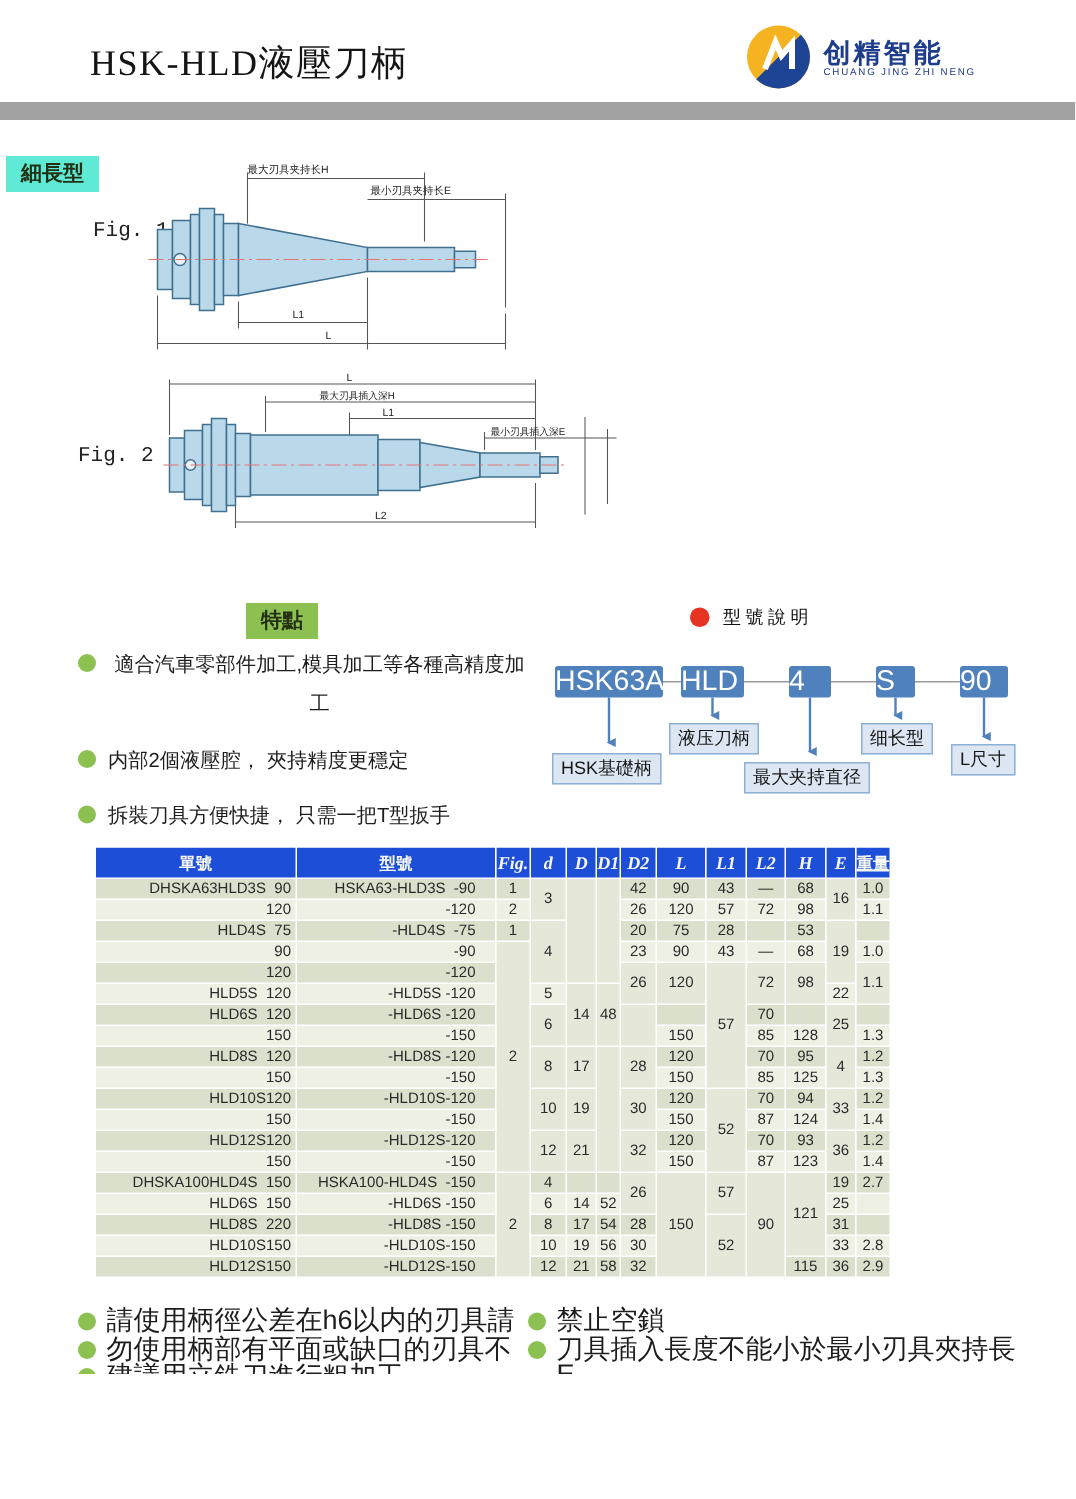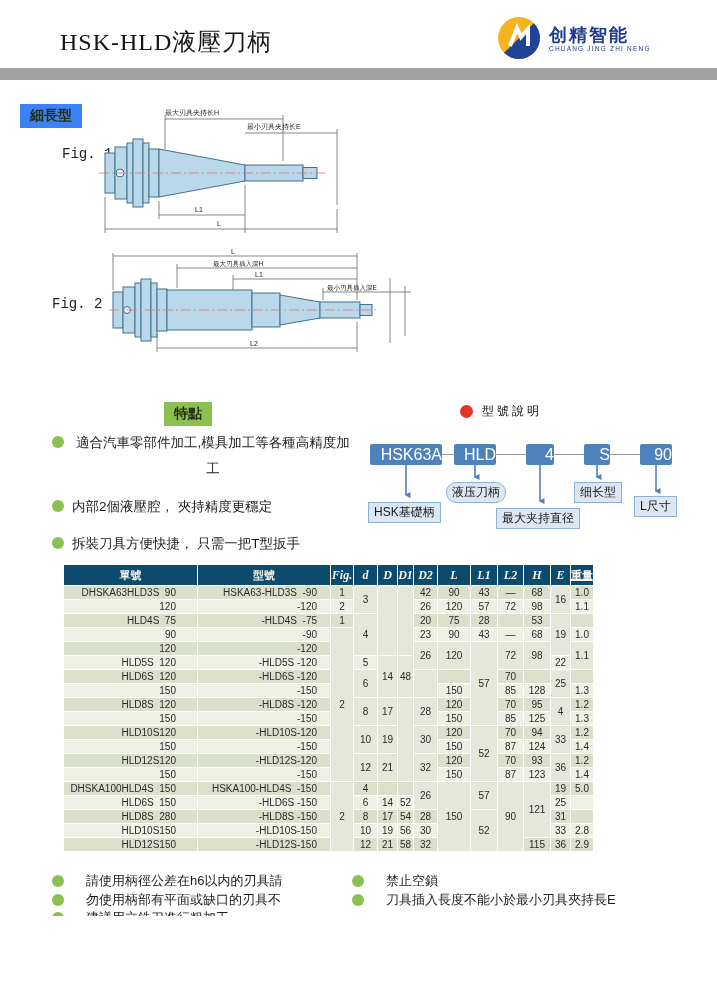--- a/index.html
+++ b/index.html
@@ -7,54 +7,54 @@
         font-family:"Liberation Sans",sans-serif;color:#222;}
   
   .title{position:absolute;left:60px;top:26px;font-family:"Liberation Serif",serif;
          font-size:24px;font-weight:500;letter-spacing:1px;color:#151515;}
   .graybar{position:absolute;left:0;top:68px;width:717px;height:12px;background:#a2a2a2;}
   .logo{position:absolute;left:497px;top:16px;display:flex;align-items:center;gap:8px;}
   .logo-text .cn{font-size:18px;font-weight:bold;color:#1e3c8c;letter-spacing:2px;line-height:20px;}
   .logo-text .en{font-size:6.5px;color:#1e3c8c;letter-spacing:1.2px;}
   
   .pill{position:absolute;font-size:14px;font-weight:bold;color:#243014;padding:3px 10px;}
-  .pill.slim{left:20px;top:104px;background:#3b82f6;}
+  .pill.slim{left:4px;top:104px;background:#5eead4;}
   .pill.feat{left:164px;top:402px;background:#8cc152;}
   .figcap{position:absolute;font-family:"Liberation Mono",monospace;font-size:14px;color:#222;}
   
   .features{position:absolute;left:52px;top:430px;width:302px;text-align:center;}
   .feat-item{display:flex;gap:8px;margin-bottom:11px;font-size:13.5px;line-height:1.95;color:#1d1d1d;}
   .dot{flex:0 0 12px;width:12px;height:12px;border-radius:50%;background:#8cc152;margin-top:6px;}
   
   .legend-title{position:absolute;left:460px;top:403px;display:flex;align-items:center;gap:9px;
                 font-size:12px;letter-spacing:3px;color:#111;}
   .reddot{width:13px;height:13px;border-radius:50%;background:#e63322;}
   .legend{position:absolute;left:368px;top:440px;width:332px;height:100px;}
-  .lg-box{position:absolute;top:4px;height:21px;line-height:21px;text-align:right;
-          background:#4f81bd;color:#fff;font-size:16px;border-radius:2px;z-index:2;}
+  .lg-box{position:absolute;top:4px;height:21px;line-height:21px;text-align:left;
+          background:#4f81bd;color:#fff;font-size:19px;border-radius:2px;z-index:2;}
   .lg-line{position:absolute;left:4px;top:14px;width:300px;height:1px;background:#9a9a9a;z-index:1;}
   .lg-label{position:absolute;background:#dde7f3;border:1px solid #8fb0d5;font-size:12px;
             padding:1px 5px;color:#161616;white-space:nowrap;z-index:2;}
   .lg-arrows{position:absolute;left:0;top:0;z-index:1;}
   
   .spec{position:absolute;left:63px;top:564px;border-collapse:collapse;table-layout:fixed;width:530px;}
-  .spec th{background:#0c4a6e;color:#f7f8ef;font-size:11px;font-weight:bold;height:20px;
+  .spec th{background:#1d4ed8;color:#f7f8ef;font-size:11px;font-weight:bold;height:20px;
            border:1px solid #fff;padding:0;}
   .spec th.h-it{font-family:"Liberation Serif",serif;font-style:italic;font-size:12px;}
   .spec th.h-wt{text-decoration:underline;margin-top:36px;}
   .spec td{font-size:10px;height:13px;padding:0;text-align:center;border:1px solid #fff;
            white-space:pre;color:#2a2a2a;}
   .spec tbody tr:nth-child(odd) td{background:#dbe0cd;}
   .spec tbody tr:nth-child(even) td{background:#eef0e4;}
   .spec td.merged{background:#e5e8d9 !important;}
-  .spec td.col0{text-align:right;padding-right:21px;}
+  .spec td.col0{text-align:right;padding-right:3px;}
   .spec td.col1{text-align:right;padding-right:13px;}
   
   .notes-col{position:absolute;top:872px;}
-  .note-line{display:flex;gap:22px;font-size:13px;line-height:17.5px;color:#1d1d1d;margin-bottom:1px;}
+  .note-line{display:flex;gap:7px;font-size:18px;line-height:17.5px;color:#1d1d1d;margin-bottom:1px;}
   .note-line .dot{margin-top:3px;}
   .bluebar{position:absolute;left:0;top:946px;width:717px;height:12px;background:#3c6cb4;}
   .figsvg{position:absolute;}
   svg text{font-family:"Liberation Sans",sans-serif;}
 </style>
 </head>
 <body>
 
 <div id="page">
 
@@ -183,21 +183,21 @@
         <line x1="229" y1="25" x2="229" y2="37" marker-end="url(#ah)"></line>
         <line x1="288" y1="25" x2="288" y2="51" marker-end="url(#ah)"></line>
       </g>
     </svg>
     <div class="lg-box" style="left:2px;width:72px;">HSK63A</div>
     <div class="lg-box" style="left:86px;width:42px;">HLD</div>
     <div class="lg-box" style="left:158px;width:28px;">4</div>
     <div class="lg-box" style="left:216px;width:26px;">S</div>
     <div class="lg-box" style="left:272px;width:32px;">90</div>
     <div class="lg-label" style="left:0px;top:62px;">HSK基礎柄</div>
-    <div class="lg-label" style="left:78px;top:42px;border-radius:10px;">液压刀柄</div>
+    <div class="lg-label" style="left:78px;top:42px;">液压刀柄</div>
     <div class="lg-label" style="left:128px;top:68px;">最大夹持直径</div>
     <div class="lg-label" style="left:206px;top:42px;">细长型</div>
     <div class="lg-label" style="left:266px;top:56px;">L尺寸</div>
   </div>
 
   <table class="spec" id="spec-table">
     <colgroup>
       <col style="width:134px">
         <col style="width:133px">
         <col style="width:23px">
@@ -385,33 +385,33 @@
           <td rowspan="5" class="merged col2">2</td>
           <td class="col3">4</td>
           <td class="col4"></td>
           <td class="col5"></td>
           <td rowspan="2" class="merged col6">26</td>
           <td rowspan="5" class="merged col7">150</td>
           <td rowspan="2" class="merged col8">57</td>
           <td rowspan="5" class="merged col9">90</td>
           <td rowspan="4" class="merged col10">121</td>
           <td class="col11">19</td>
-          <td class="col12">5.0</td>
+          <td class="col12">2.7</td>
         </tr>
         <tr>
           <td class="col0">HLD6S  150</td>
           <td class="col1">-HLD6S -150</td>
           <td class="col3">6</td>
           <td class="col4">14</td>
           <td class="col5">52</td>
           <td class="col11">25</td>
           <td class="col12"></td>
         </tr>
         <tr>
-          <td class="col0">HLD8S  280</td>
+          <td class="col0">HLD8S  220</td>
           <td class="col1">-HLD8S -150</td>
           <td class="col3">8</td>
           <td class="col4">17</td>
           <td class="col5">54</td>
           <td class="col6">28</td>
           <td rowspan="3" class="merged col8">52</td>
           <td class="col11">31</td>
           <td class="col12"></td>
         </tr>
         <tr>

